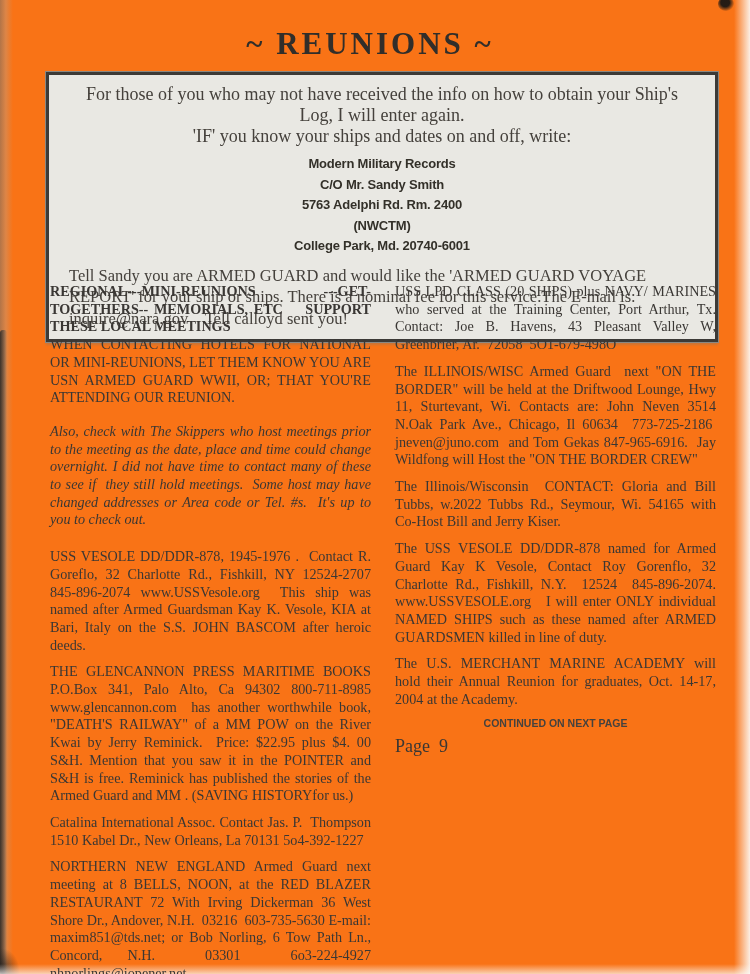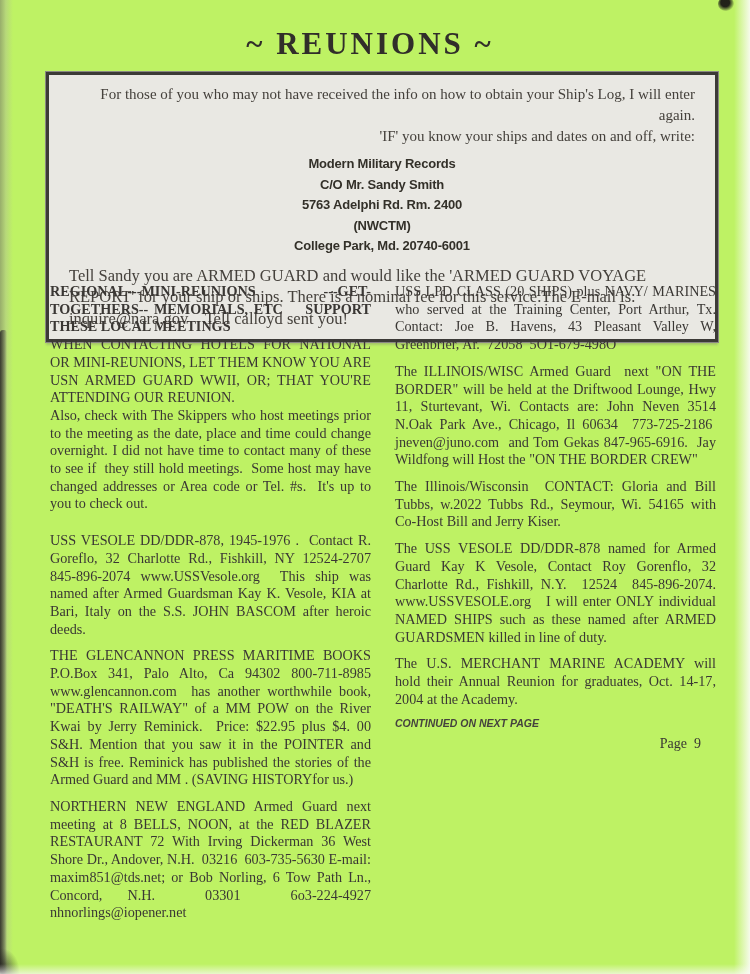--- a/index.html
+++ b/index.html
@@ -1,19 +1,19 @@
 <!DOCTYPE html>
 <html><head>
 <meta charset="utf-8">
 <style>
   html,body{margin:0;padding:0;}
   .page{
     position:relative;
     width:750px;height:974px;
-    background:#bef264;
+    background:#f97316;
     overflow:hidden;
     font-family:"Liberation Serif", serif;
     color:#3a3734;
   }
   
   .edge-left{
     position:absolute;left:0;top:0;bottom:0;width:13px;
     background:linear-gradient(to right, rgba(120,117,112,.55), rgba(170,168,162,.35) 45%, rgba(0,0,0,0) 100%);
   }
   .edge-left-dark{
@@ -48,21 +48,21 @@
   }
   .notice-box{
     position:absolute;left:46px;top:72px;width:672px;
     box-sizing:border-box;
     border:3px solid #3c3a37;
     outline:1px solid #8a8883;
     background:#e9e8e3;
     padding:9px 20px 10px 20px;
     box-shadow:0 3px 2px rgba(120,118,112,.35);
   }
-  .notice-intro{ text-align:right;font-size:15px;line-height:21px;color:#45413c;margin:0; }
+  .notice-intro{ text-align:center;font-size:18px;line-height:21px;color:#45413c;margin:0; }
   .notice-address{
     margin:7px 0 8px 0;text-align:center;
     font-family:"Liberation Sans", sans-serif;
     font-weight:bold;font-size:13px;line-height:20.5px;
     color:#333029;
     letter-spacing:-0.2px;
   }
   .notice-footer{ text-align:left;font-size:16.5px;line-height:21.5px;color:#45413c;margin:0; }
 
   .columns{
@@ -70,32 +70,30 @@
     display:flex;gap:24px;
   }
   .col{ flex:1;min-width:0; }
   .col p{
     margin:0 0 9px 0;
     font-size:14.2px;line-height:17.7px;
     text-align:justify;
   }
   .col p.bold{ font-weight:bold;margin-bottom:0; }
   .col p.caps{ margin-bottom:0; }
-  .col p.italic{ margin-bottom:19px; }
+  .col p.italic{ font-style:italic;margin-bottom:19px;margin-top:16px; }
   .continued{
     font-family:"Liberation Sans", sans-serif;
     font-weight:bold;font-size:10.5px;letter-spacing:0px;
     color:#45423e;
-    text-align:left;
+    text-align:center;
     margin-top:1px;
-    font-style:italic;
   }
   .page-number{
-    font-size:14px;color:#3a3734;
-    text-align:right;
+    font-size:18px;color:#3a3734;
     padding-right:15px;
     margin-top:7px;
   }
 </style>
 </head>
 <body>
 
 <div class="page">
 
   <div class="edge-left"></div>
@@ -121,20 +119,21 @@
   </div>
 
   <div class="columns">
 
     <div class="col">
       <p class="bold">REGIONAL---MINI-REUNIONS ---GET-TOGETHERS-- MEMORIALS, ETC&nbsp;&nbsp;&nbsp;&nbsp;SUPPORT THESE LOCAL MEETINGS</p>
       <p class="caps">WHEN CONTACTING HOTELS FOR NATIONAL OR MINI-REUNIONS, LET THEM KNOW YOU ARE USN ARMED GUARD WWII, OR; THAT YOU'RE ATTENDING OUR REUNION.</p>
       <p class="italic">Also, check with The Skippers who host meetings prior to the meeting as the date, place and time could change overnight. I did not have time to contact many of these to see if&nbsp;&nbsp;they still hold meetings.&nbsp; Some host may have changed addresses or Area code or Tel. #s.&nbsp; It's up to you to check out.</p>
       <p>USS VESOLE DD/DDR-878, 1945-1976 .&nbsp; Contact R. Goreflo, 32 Charlotte Rd., Fishkill, NY 12524-2707 845-896-2074 www.USSVesole.org&nbsp; This ship was named after Armed Guardsman Kay K. Vesole, KIA at Bari, Italy on the S.S. JOHN BASCOM after heroic deeds.</p>
       <p>THE GLENCANNON PRESS MARITIME BOOKS P.O.Box 341, Palo Alto, Ca 94302 800-711-8985 www.glencannon.com&nbsp; has another worthwhile book, "DEATH'S RAILWAY" of a MM POW on the River Kwai by Jerry Reminick.&nbsp; Price: $22.95 plus $4. 00 S&amp;H. Mention that you saw it in the POINTER and S&amp;H is free. Reminick has published the stories of the Armed Guard and MM . (SAVING HISTORYfor us.)</p>
+      <p>Catalina International Assoc. Contact Jas. P.&nbsp; Thompson 1510 Kabel Dr., New Orleans, La 70131 5o4-392-1227</p>
       <p>NORTHERN NEW ENGLAND Armed Guard next meeting at 8 BELLS, NOON, at the RED BLAZER RESTAURANT 72 With Irving Dickerman 36 West Shore Dr., Andover, N.H.&nbsp; 03216&nbsp; 603-735-5630 E-mail: maxim851@tds.net; or Bob Norling, 6 Tow Path Ln., Concord, N.H.&nbsp; 03301&nbsp; 6o3-224-4927 nhnorlings@iopener.net</p>
     </div>
 
     <div class="col">
       <p>USS LPD CLASS (20 SHIPS) plus NAVY/ MARINES who served at the Training Center, Port Arthur, Tx. Contact: Joe B. Havens, 43 Pleasant Valley W, Greenbrier, Ar.&nbsp; 72058&nbsp; 5O1-679-498O</p>
       <p>The ILLINOIS/WISC Armed Guard&nbsp; next "ON THE BORDER" will be held at the Driftwood Lounge, Hwy 11, Sturtevant, Wi. Contacts are: John Neven 3514 N.Oak Park Ave., Chicago, Il 60634&nbsp; 773-725-2186&nbsp; jneven@juno.com&nbsp; and Tom Gekas 847-965-6916.&nbsp; Jay Wildfong will Host the "ON THE BORDER CREW"</p>
       <p>The Illinois/Wisconsin&nbsp; CONTACT: Gloria and Bill Tubbs, w.2022 Tubbs Rd., Seymour, Wi. 54165 with Co-Host Bill and Jerry Kiser.</p>
       <p>The USS VESOLE DD/DDR-878 named for Armed Guard Kay K Vesole, Contact Roy Gorenflo, 32 Charlotte Rd., Fishkill, N.Y.&nbsp; 12524&nbsp; 845-896-2074. www.USSVESOLE.org&nbsp;&nbsp; I will enter ONLY individual NAMED SHIPS such as these named after ARMED GUARDSMEN killed in line of duty.</p>
       <p>The U.S. MERCHANT MARINE ACADEMY will hold their Annual Reunion for graduates, Oct. 14-17, 2004 at the Academy.</p>
       <div class="continued">CONTINUED ON NEXT PAGE</div>

